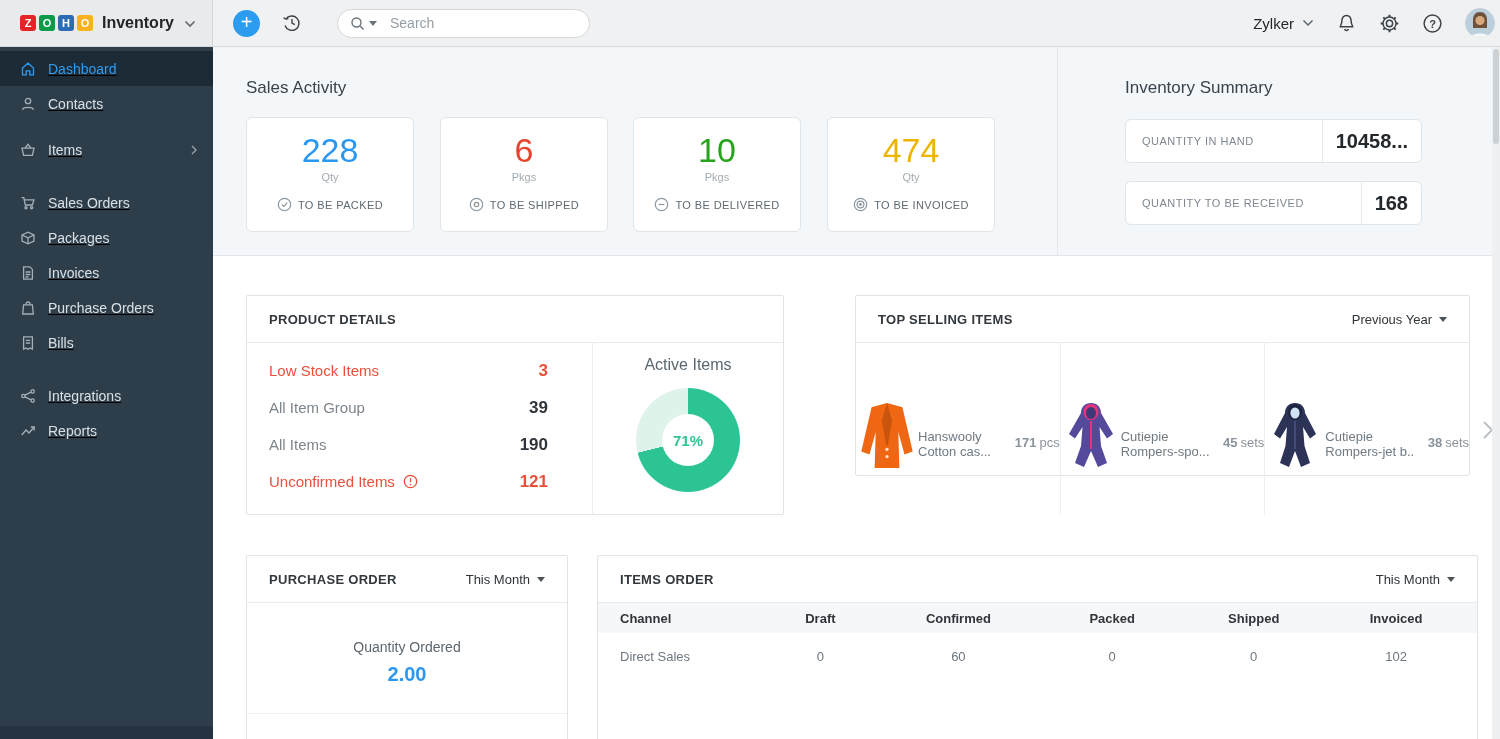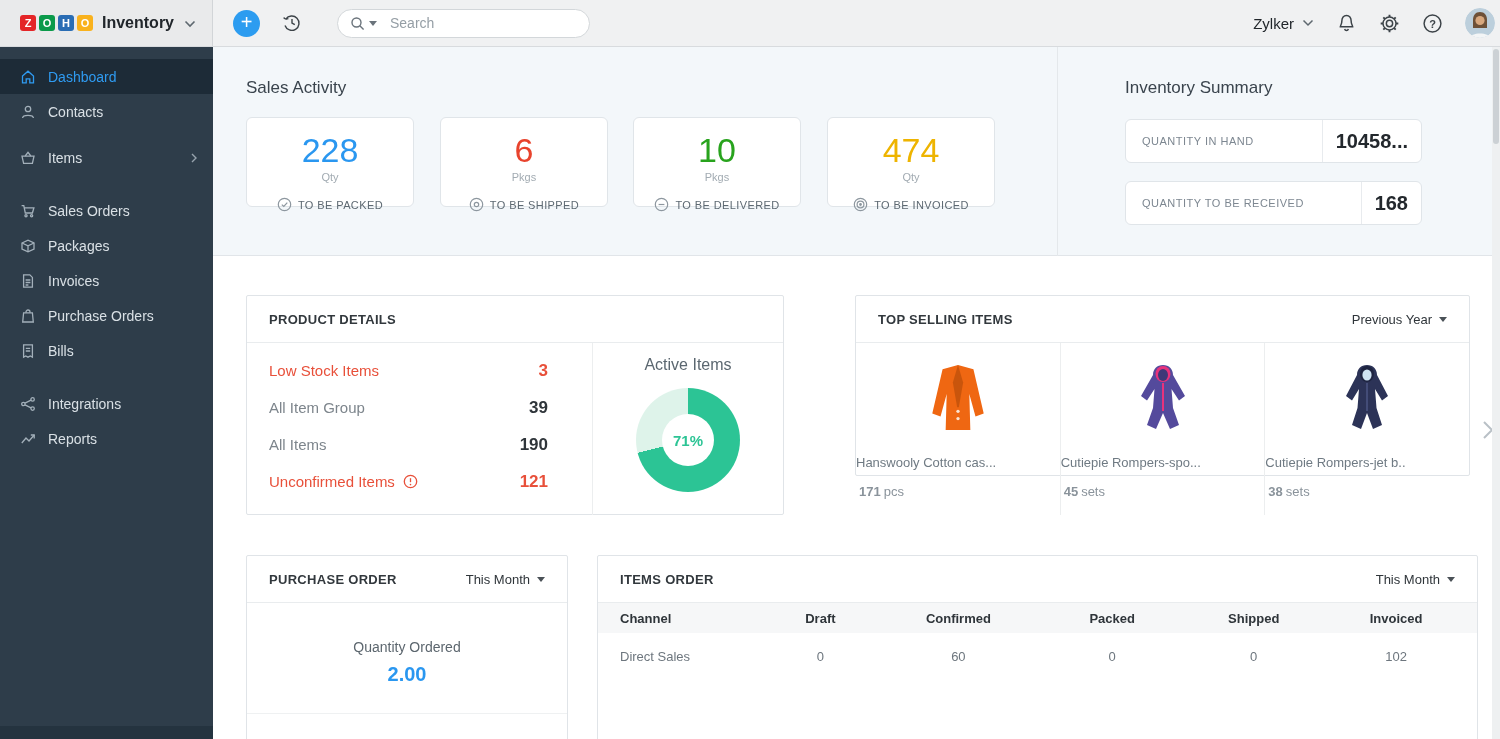--- a/index.html
+++ b/index.html
@@ -27,36 +27,36 @@
     background:#fff; padding:0 12px 0 52px; font-size:14px; color:#3c444b; outline:none;
     font-family:Liberation Sans, sans-serif; }
   .search-input::placeholder { color:#959ea5; }
   .search-icons { position:absolute; left:13px; top:7px; display:flex; align-items:center; gap:3px; }
   .tright { margin-left:auto; display:flex; align-items:center; gap:22px; }
   .org { display:flex; align-items:center; gap:8px; font-size:15px; color:#21262b; cursor:pointer; }
   .icon-btn { cursor:pointer; display:flex; }
   .avatar { width:30px; height:30px; border-radius:50%; overflow:hidden; cursor:pointer; flex:none; }
   
   .sidebar { position:absolute; top:47px; left:0; width:213px; bottom:0; background:#2e3d4a; z-index:20; }
-  .sb-list { padding-top:12px; }
+  .sb-list { padding-top:4px;text-decoration:underline; }
   .sb-item { display:flex; align-items:center; height:35px; padding:0 16px 0 20px;
     font-size:14px; color:#d9e0e5; gap:12px; cursor:pointer; }
   .sb-item svg { flex:none; color:#a3b0ba; }
   .sb-item.active { background:#1d2b37; color:#2f9bf1; }
   .sb-item.active svg { color:#2f9bf1; }
   .sb-gap-sm { height:11px; } .sb-gap-lg { height:18px; }
   .sb-chev { margin-left:auto; display:flex; }
   .sb-footer { position:absolute; bottom:0; left:0; width:100%; height:13px; background:#24333f; }
   
   .main { position:absolute; left:213px; top:47px; right:0; bottom:0; background:#fff; overflow:hidden; }
   .hero { position:absolute; left:0; top:0; width:1287px; height:209px;
     background:#f3f7fa; border-bottom:1px solid #e1e5e9; }
   .hero-divider { position:absolute; left:844px; top:0; width:1px; height:209px; background:#e4e8eb; }
   .sec-title { position:absolute; font-size:17px; color:#3a444d; }
-  .sa-card { position:absolute; top:70px; width:168px; height:90px; background:#fff;
+  .sa-card { position:absolute; top:70px; width:168px; height:115px; background:#fff;
     border:1px solid #e0e5e9; border-radius:6px; text-align:center; cursor:pointer; }
   .big-num { font-size:34px; margin-top:13px; }
   .sa-unit { font-size:11px; color:#a2abb2; margin-top:1px; }
   .sa-label { margin-top:14px; font-size:11px; color:#5d6972; letter-spacing:.4px;
     display:flex; align-items:center; justify-content:center; gap:6px; }
   .inv-row { position:absolute; left:912px; width:297px; height:44px; background:#fff;
     border:1px solid #e0e5e9; border-radius:6px; display:flex; align-items:center; cursor:pointer; }
   .inv-label { flex:1; padding-left:16px; font-size:11px; letter-spacing:.5px; color:#7d8791; }
   .inv-val { border-left:1px solid #e8ebee; align-self:stretch; display:flex; align-items:center;
     padding:0 13px; font-size:20px; font-weight:bold; color:#23282d; }
@@ -77,22 +77,22 @@
   .pd-row.alert .pd-label, .pd-row.alert .pd-val { color:#e8503a; }
   .pd-row.alert .pd-label { cursor:pointer; }
   .pd-chart { flex:1; border-left:1px solid #eceeef; text-align:center; padding-top:13px; }
   .pd-chart-title { font-size:16px; color:#5b6770; }
   .donut { width:104px; height:104px; border-radius:50%; margin:14px auto 0; position:relative; }
   .donut-hole { position:absolute; left:26px; top:26px; width:52px; height:52px; border-radius:50%;
     background:#fff; display:flex; align-items:center; justify-content:center;
     font-size:15px; font-weight:bold; color:#2cc495; }
   
   .ts-body { display:flex; height:172px; }
-  .ts-col { flex:1; border-right:1px solid #eceeef; display:flex; flex-direction:column;
-    padding-top:14px; }
+  .ts-col { flex:1; border-right:1px solid #eceeef; display:flex; 
+    align-items:center; padding-top:14px; }
   .ts-col:last-child { border-right:none; }
   .ts-img { height:82px; display:flex; align-items:center; justify-content:center; }
   .ts-name { margin-top:16px; font-size:13px; color:#6f7a83; }
   .ts-qty { margin-top:9px; font-size:19px; font-weight:bold; color:#2c3237; }
   .ts-qty span { font-size:13px; font-weight:normal; color:#8a939b; margin-left:3px; }
   .ts-next { position:absolute; right:-26px; top:123px; cursor:pointer; }
   
   .po-body { text-align:center; padding-top:36px; }
   .po-metric-label { font-size:14px; color:#5c666e; }
   .po-metric-value { font-size:20px; font-weight:bold; color:#2a97f0; margin-top:8px; }

